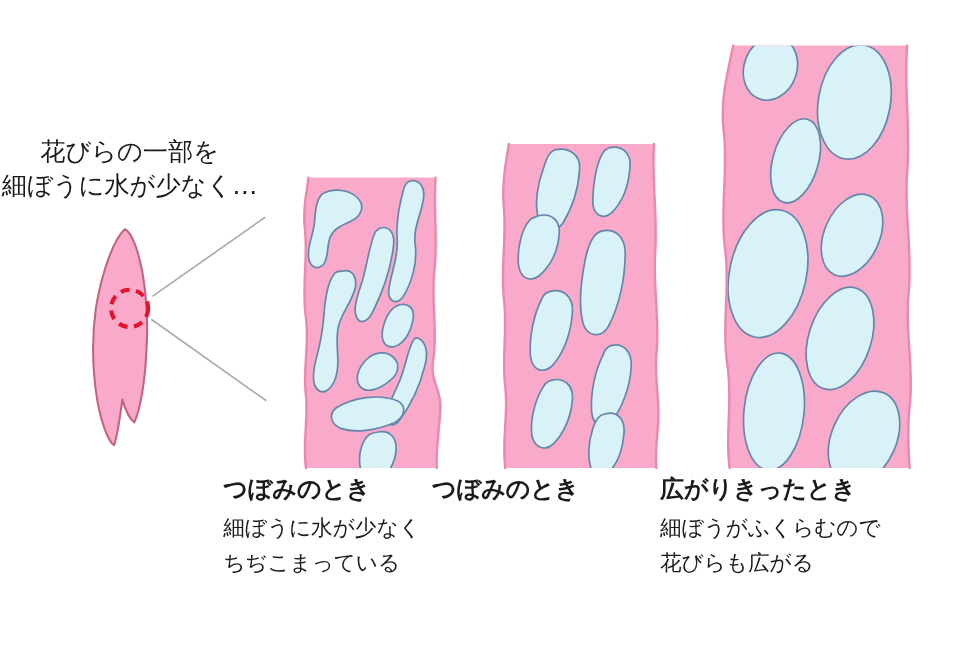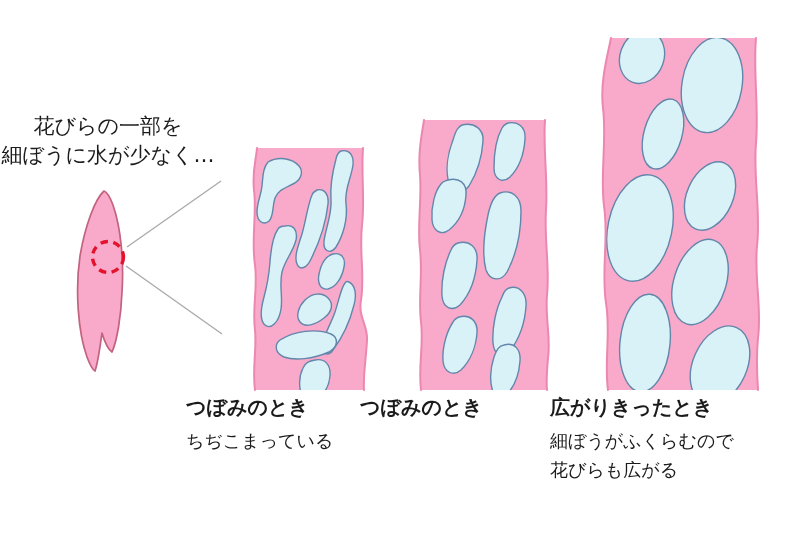--- a/index.html
+++ b/index.html
@@ -104,20 +104,21 @@
   </svg>
 
   <div class="intro">
     <span style="display:block">花びらの一部を</span>
     <span style="display:block">細ぼうに水が少なく…</span>
   </div>
 
   <div class="caption caption-1">
     <div class="cap-title">つぼみのとき</div>
     <div class="cap-desc">
+      <span>細ぼうに水が少なく</span>
       <span>ちぢこまっている</span>
     </div>
   </div>
 
   <div class="caption caption-2">
     <div class="cap-title">つぼみのとき</div>
   </div>
 
   <div class="caption caption-3">
     <div class="cap-title">広がりきったとき</div>

